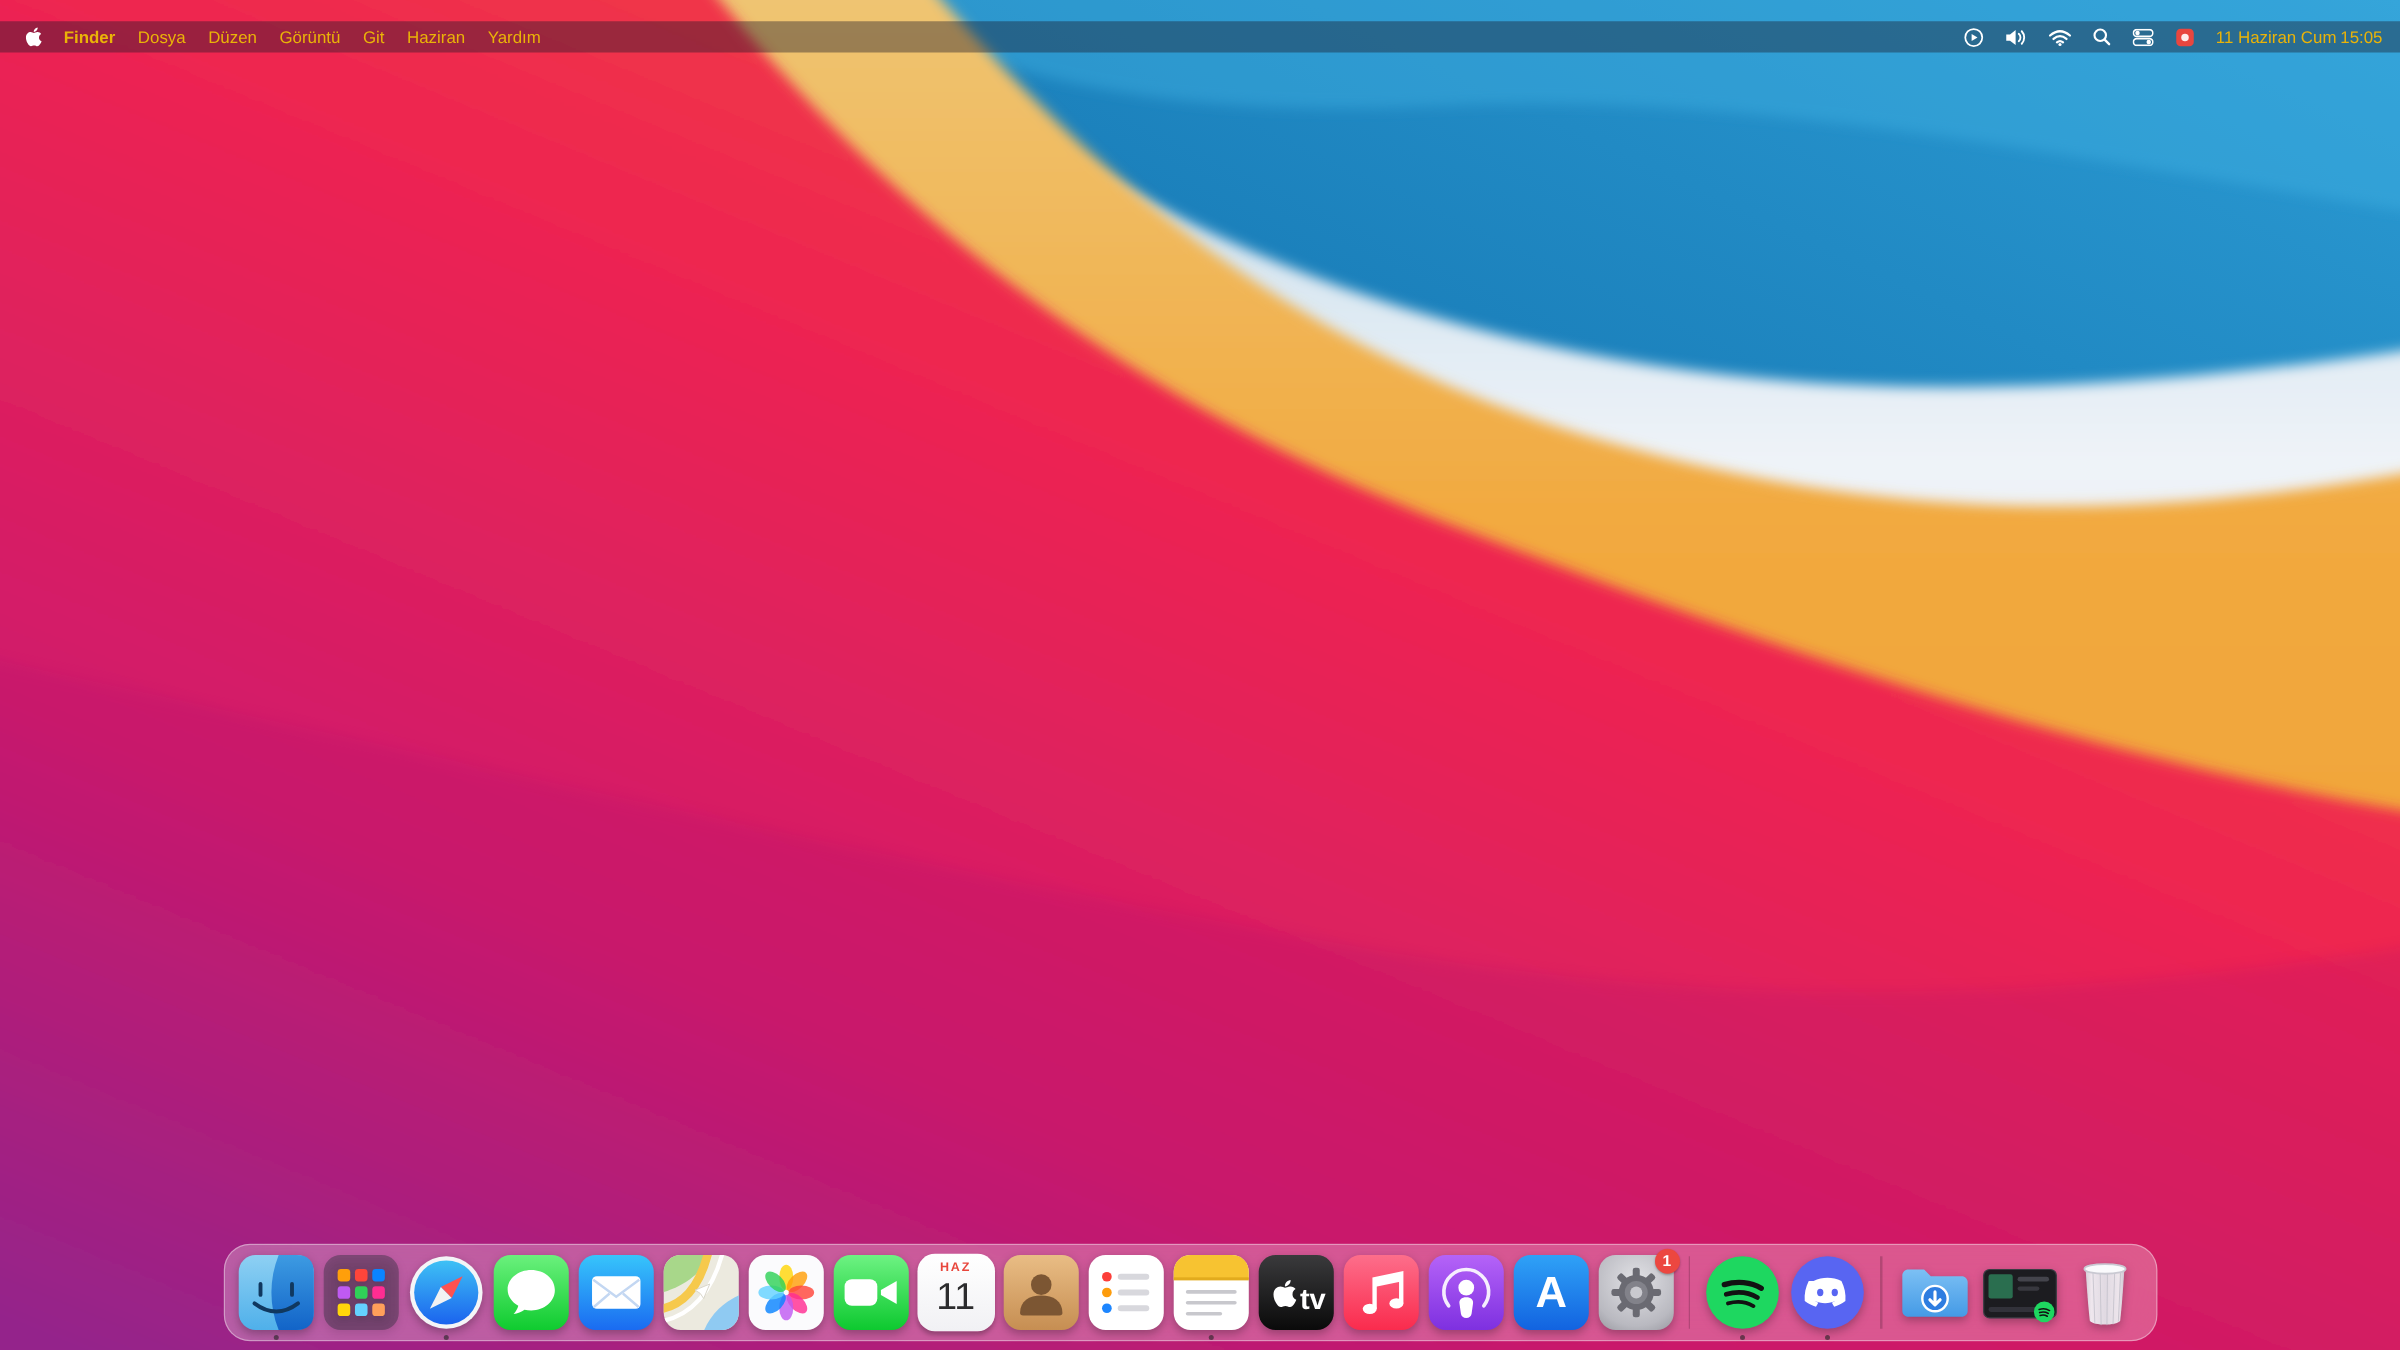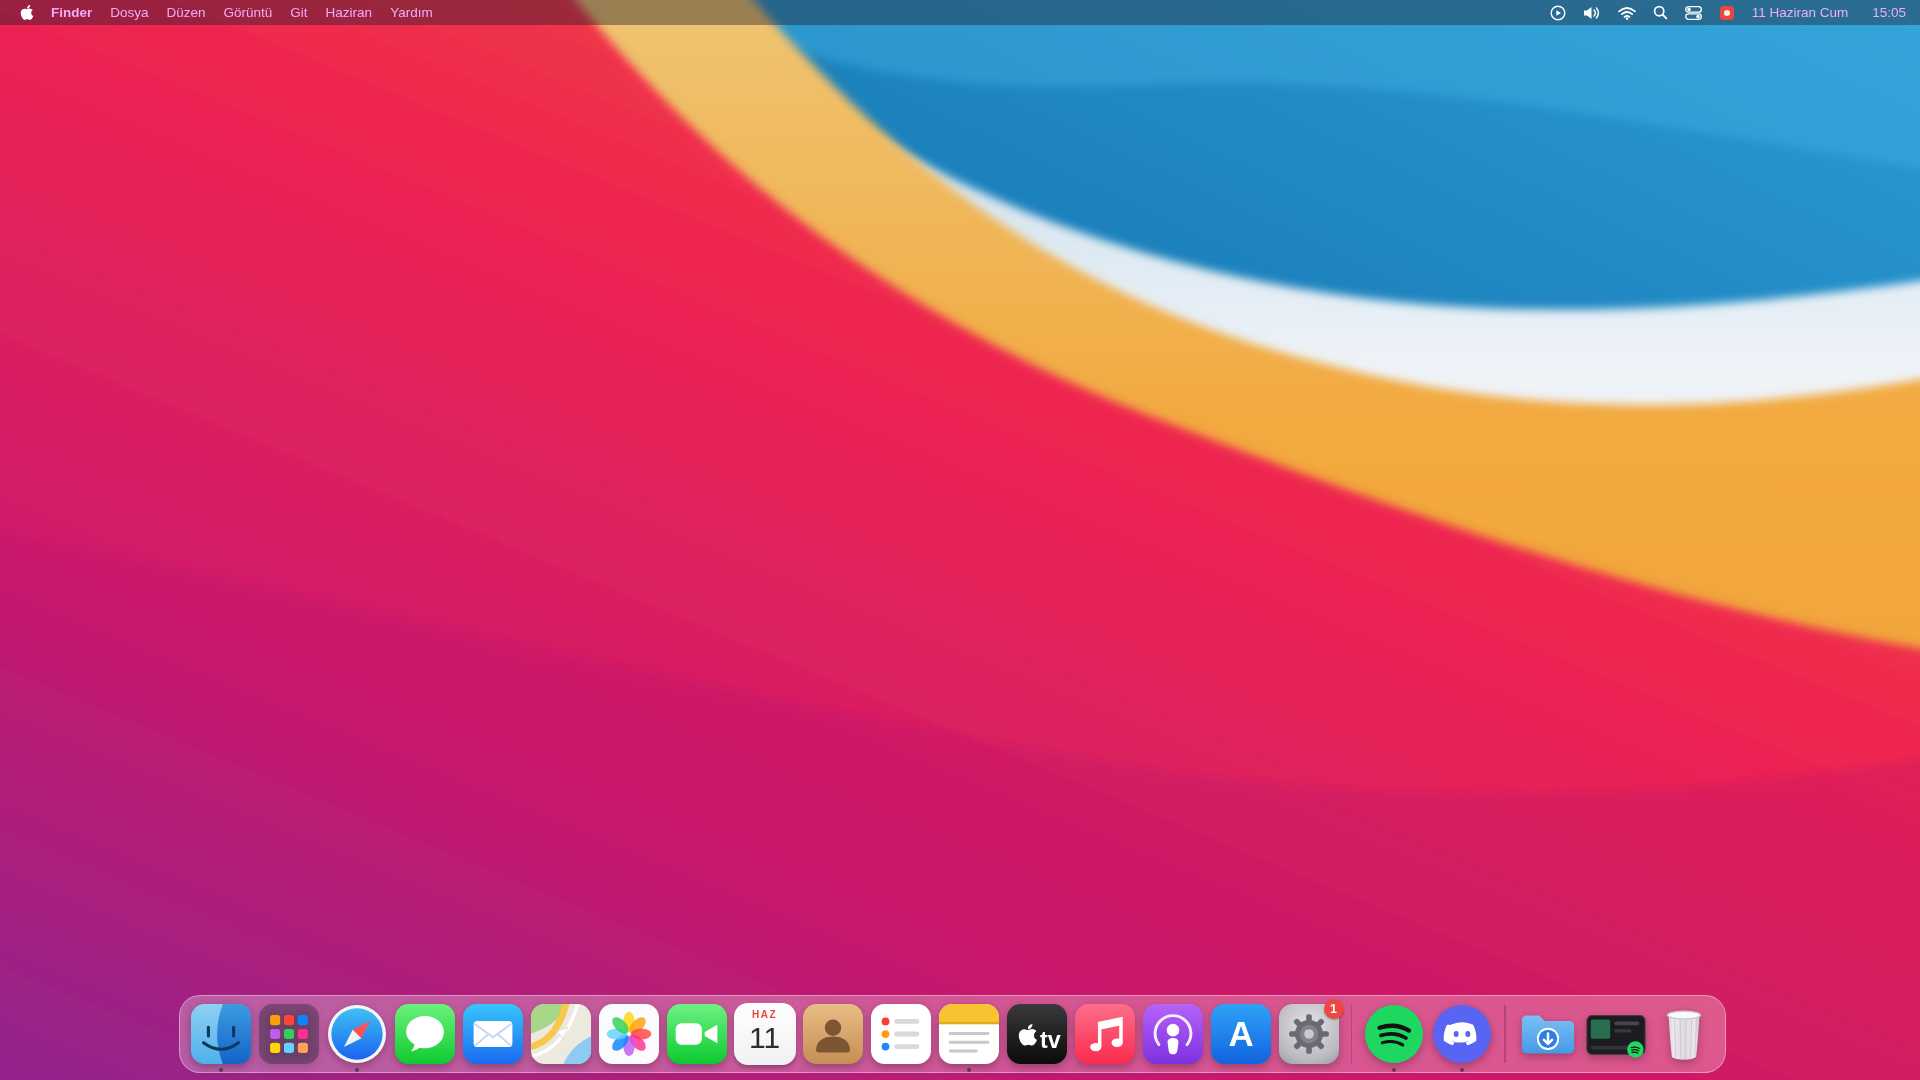--- a/index.html
+++ b/index.html
@@ -1,30 +1,30 @@
 <!DOCTYPE html>
 <html><head>
 <meta charset="utf-8">
 <style>
   html,body{margin:0;padding:0;background:#000;}
   .screen{position:relative;width:1920px;height:1080px;overflow:hidden;
           font-family:"Liberation Sans",sans-serif;-webkit-font-smoothing:antialiased;}
   .wallpaper{position:absolute;inset:0;width:1920px;height:1080px;display:block;}
 
   
-  .menubar{position:absolute;top:0;left:0;right:0;height:25px;z-index:20;
+  .menubar{position:absolute;top:17px;left:0;right:0;height:25px;z-index:20;
            display:flex;justify-content:space-between;align-items:center;
-           padding:0 14px;background:rgba(28,24,40,0.40);color:#f0abfc;font-size:13.5px;}
+           padding:0 14px;background:rgba(28,24,40,0.40);color:#eab308;font-size:13.5px;}
   .menubar-left{display:flex;align-items:center;height:100%;}
   .apple-wrap{display:flex;align-items:center;padding:0 8px 0 6px;}
   .menu-item{padding:0 9px;white-space:nowrap;cursor:default;}
   .menu-item.app{font-weight:bold;}
   .menubar-right{display:flex;align-items:center;gap:17px;height:100%;}
   .status-icon{display:flex;align-items:center;}
-  .clock{display:flex;gap:24px;align-items:center;}
+  .clock{display:flex;gap:3px;align-items:center;}
 
   
   .dock-wrap{position:absolute;left:0;right:16px;bottom:7px;display:flex;justify-content:center;z-index:20;}
   .dock{display:flex;align-items:center;gap:6px;padding:7px 10px;
         background:rgba(250,250,252,0.28);border:1px solid rgba(255,255,255,0.38);
         border-radius:21px;backdrop-filter:blur(28px);}
   .dock-item{position:relative;width:62px;height:62px;flex:0 0 auto;cursor:default;}
   .dock-item svg{width:62px;height:62px;display:block;filter:drop-shadow(0 3px 4px rgba(0,0,0,0.28));}
   .separator{width:1.5px;height:58px;background:rgba(0,0,0,0.18);margin:0 5px;align-self:center;}
   .dot{position:absolute;left:50%;bottom:-7px;transform:translateX(-50%);

